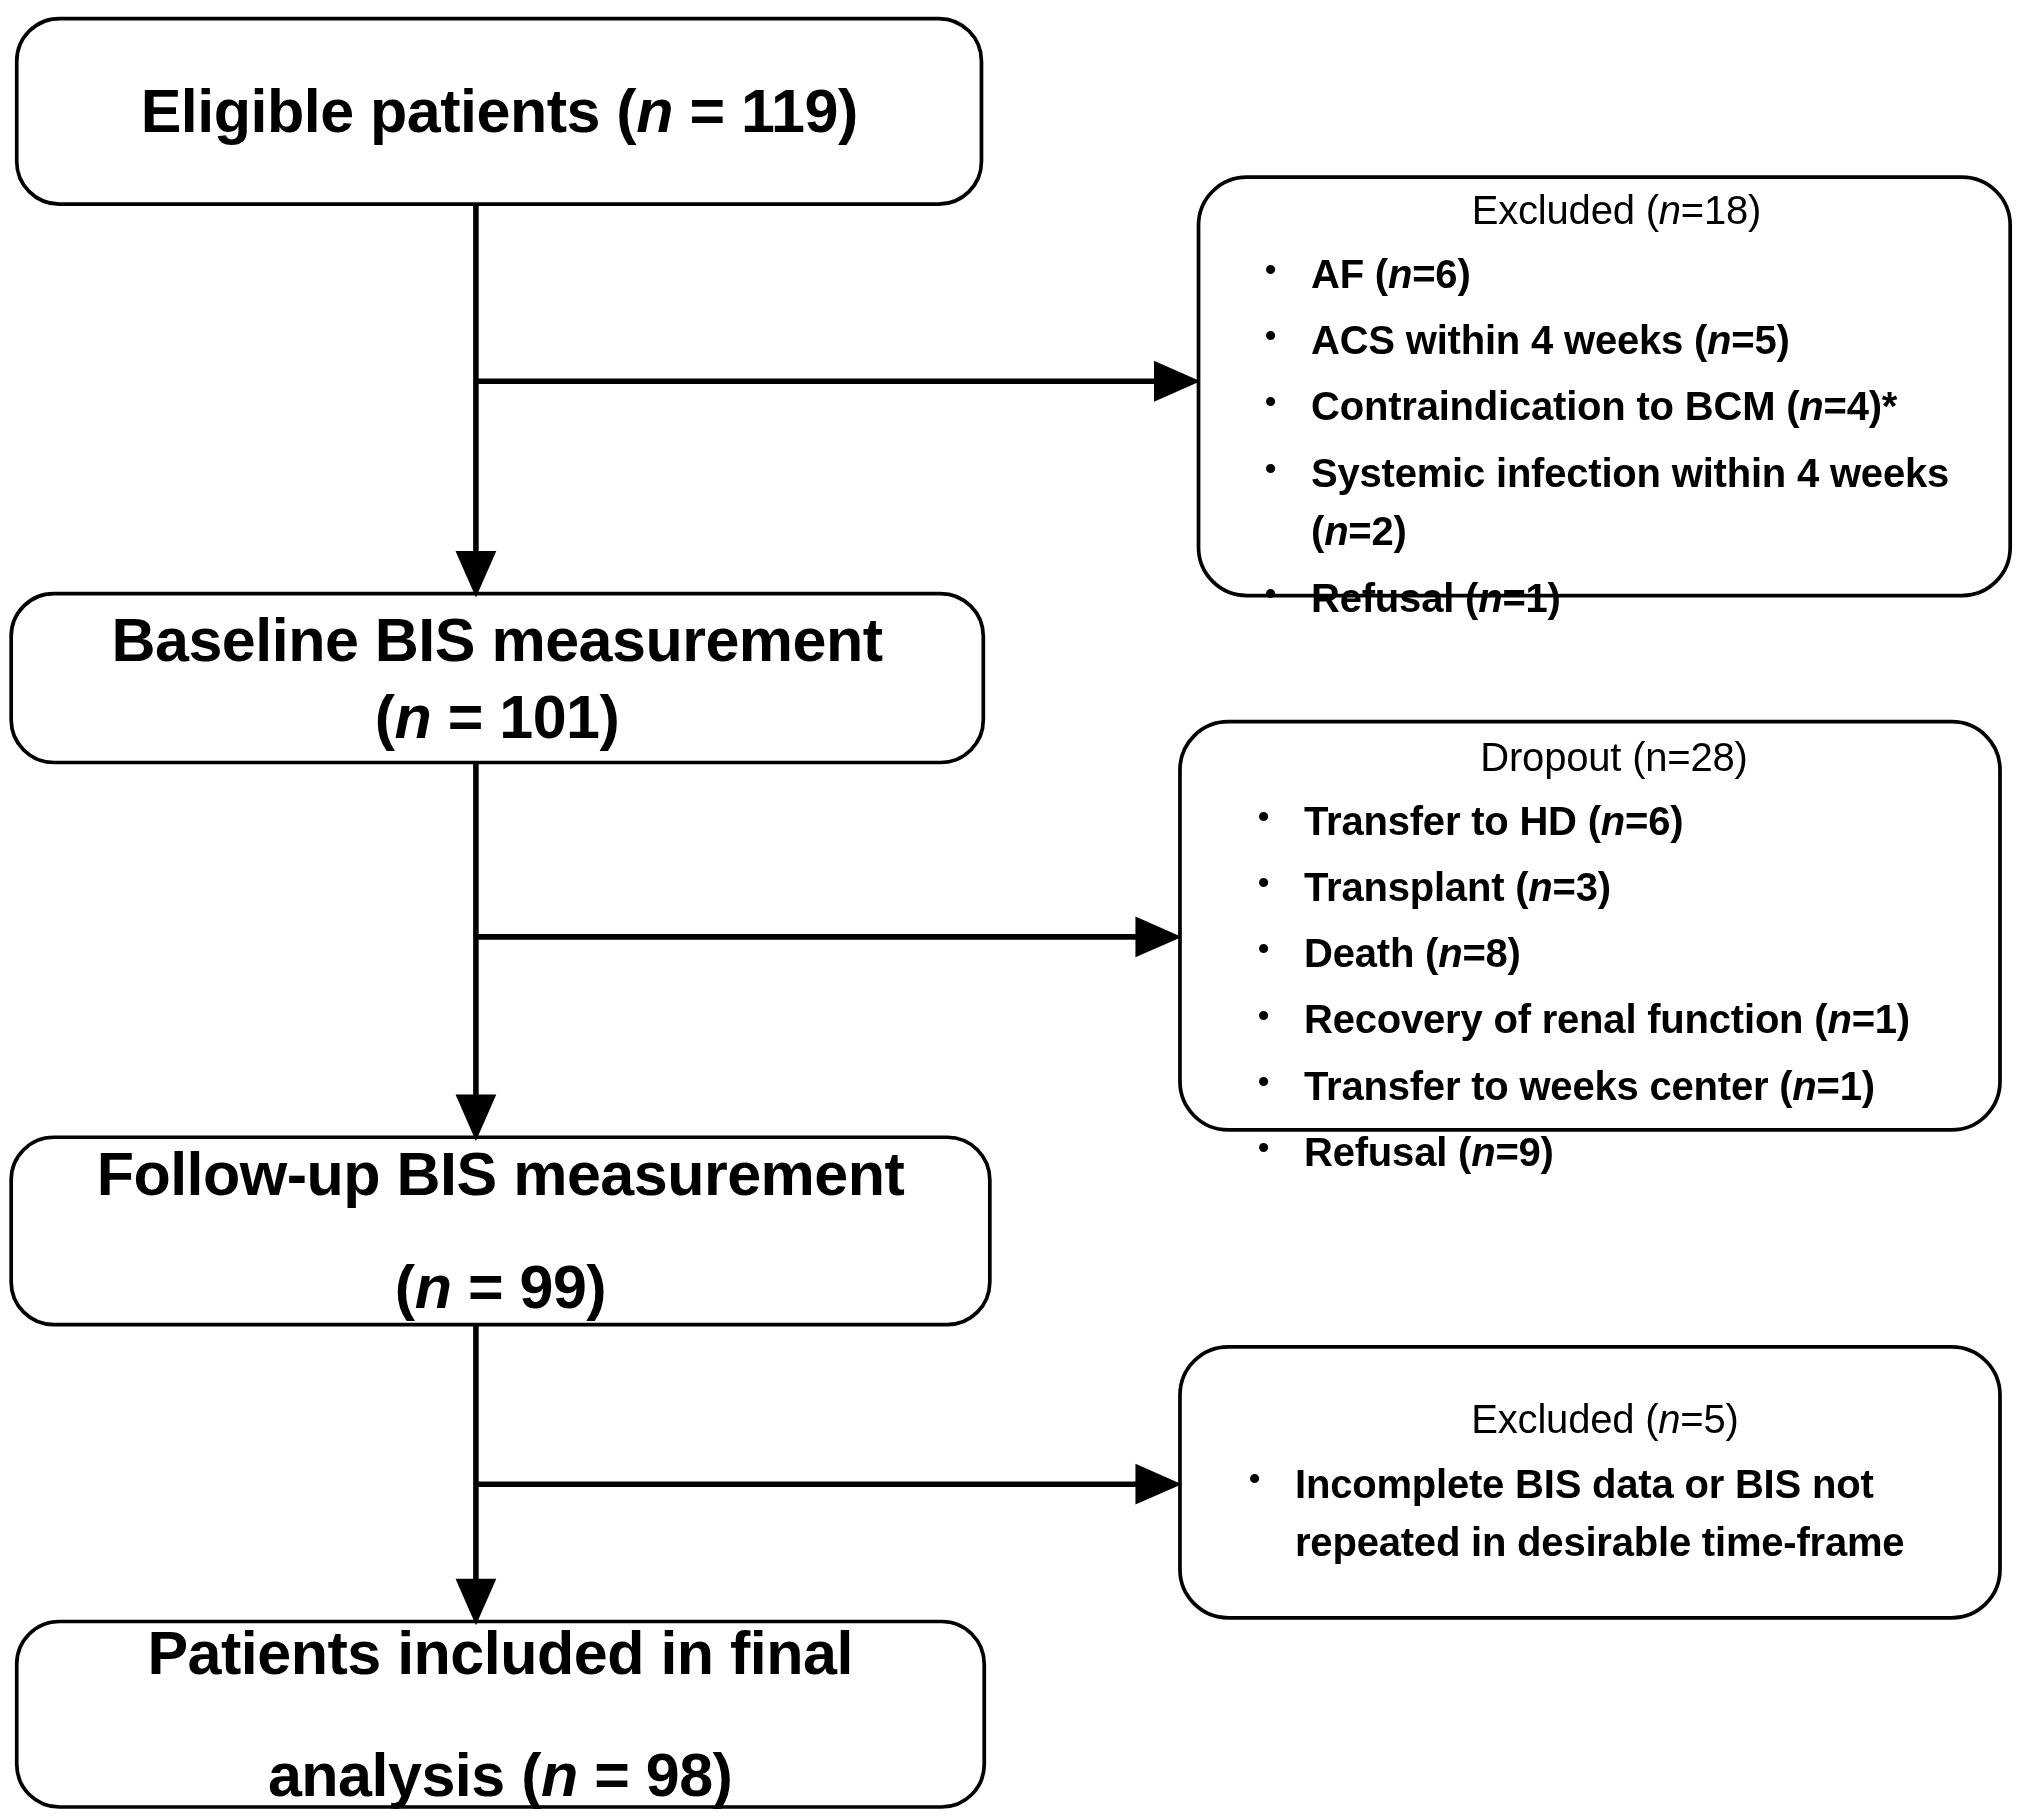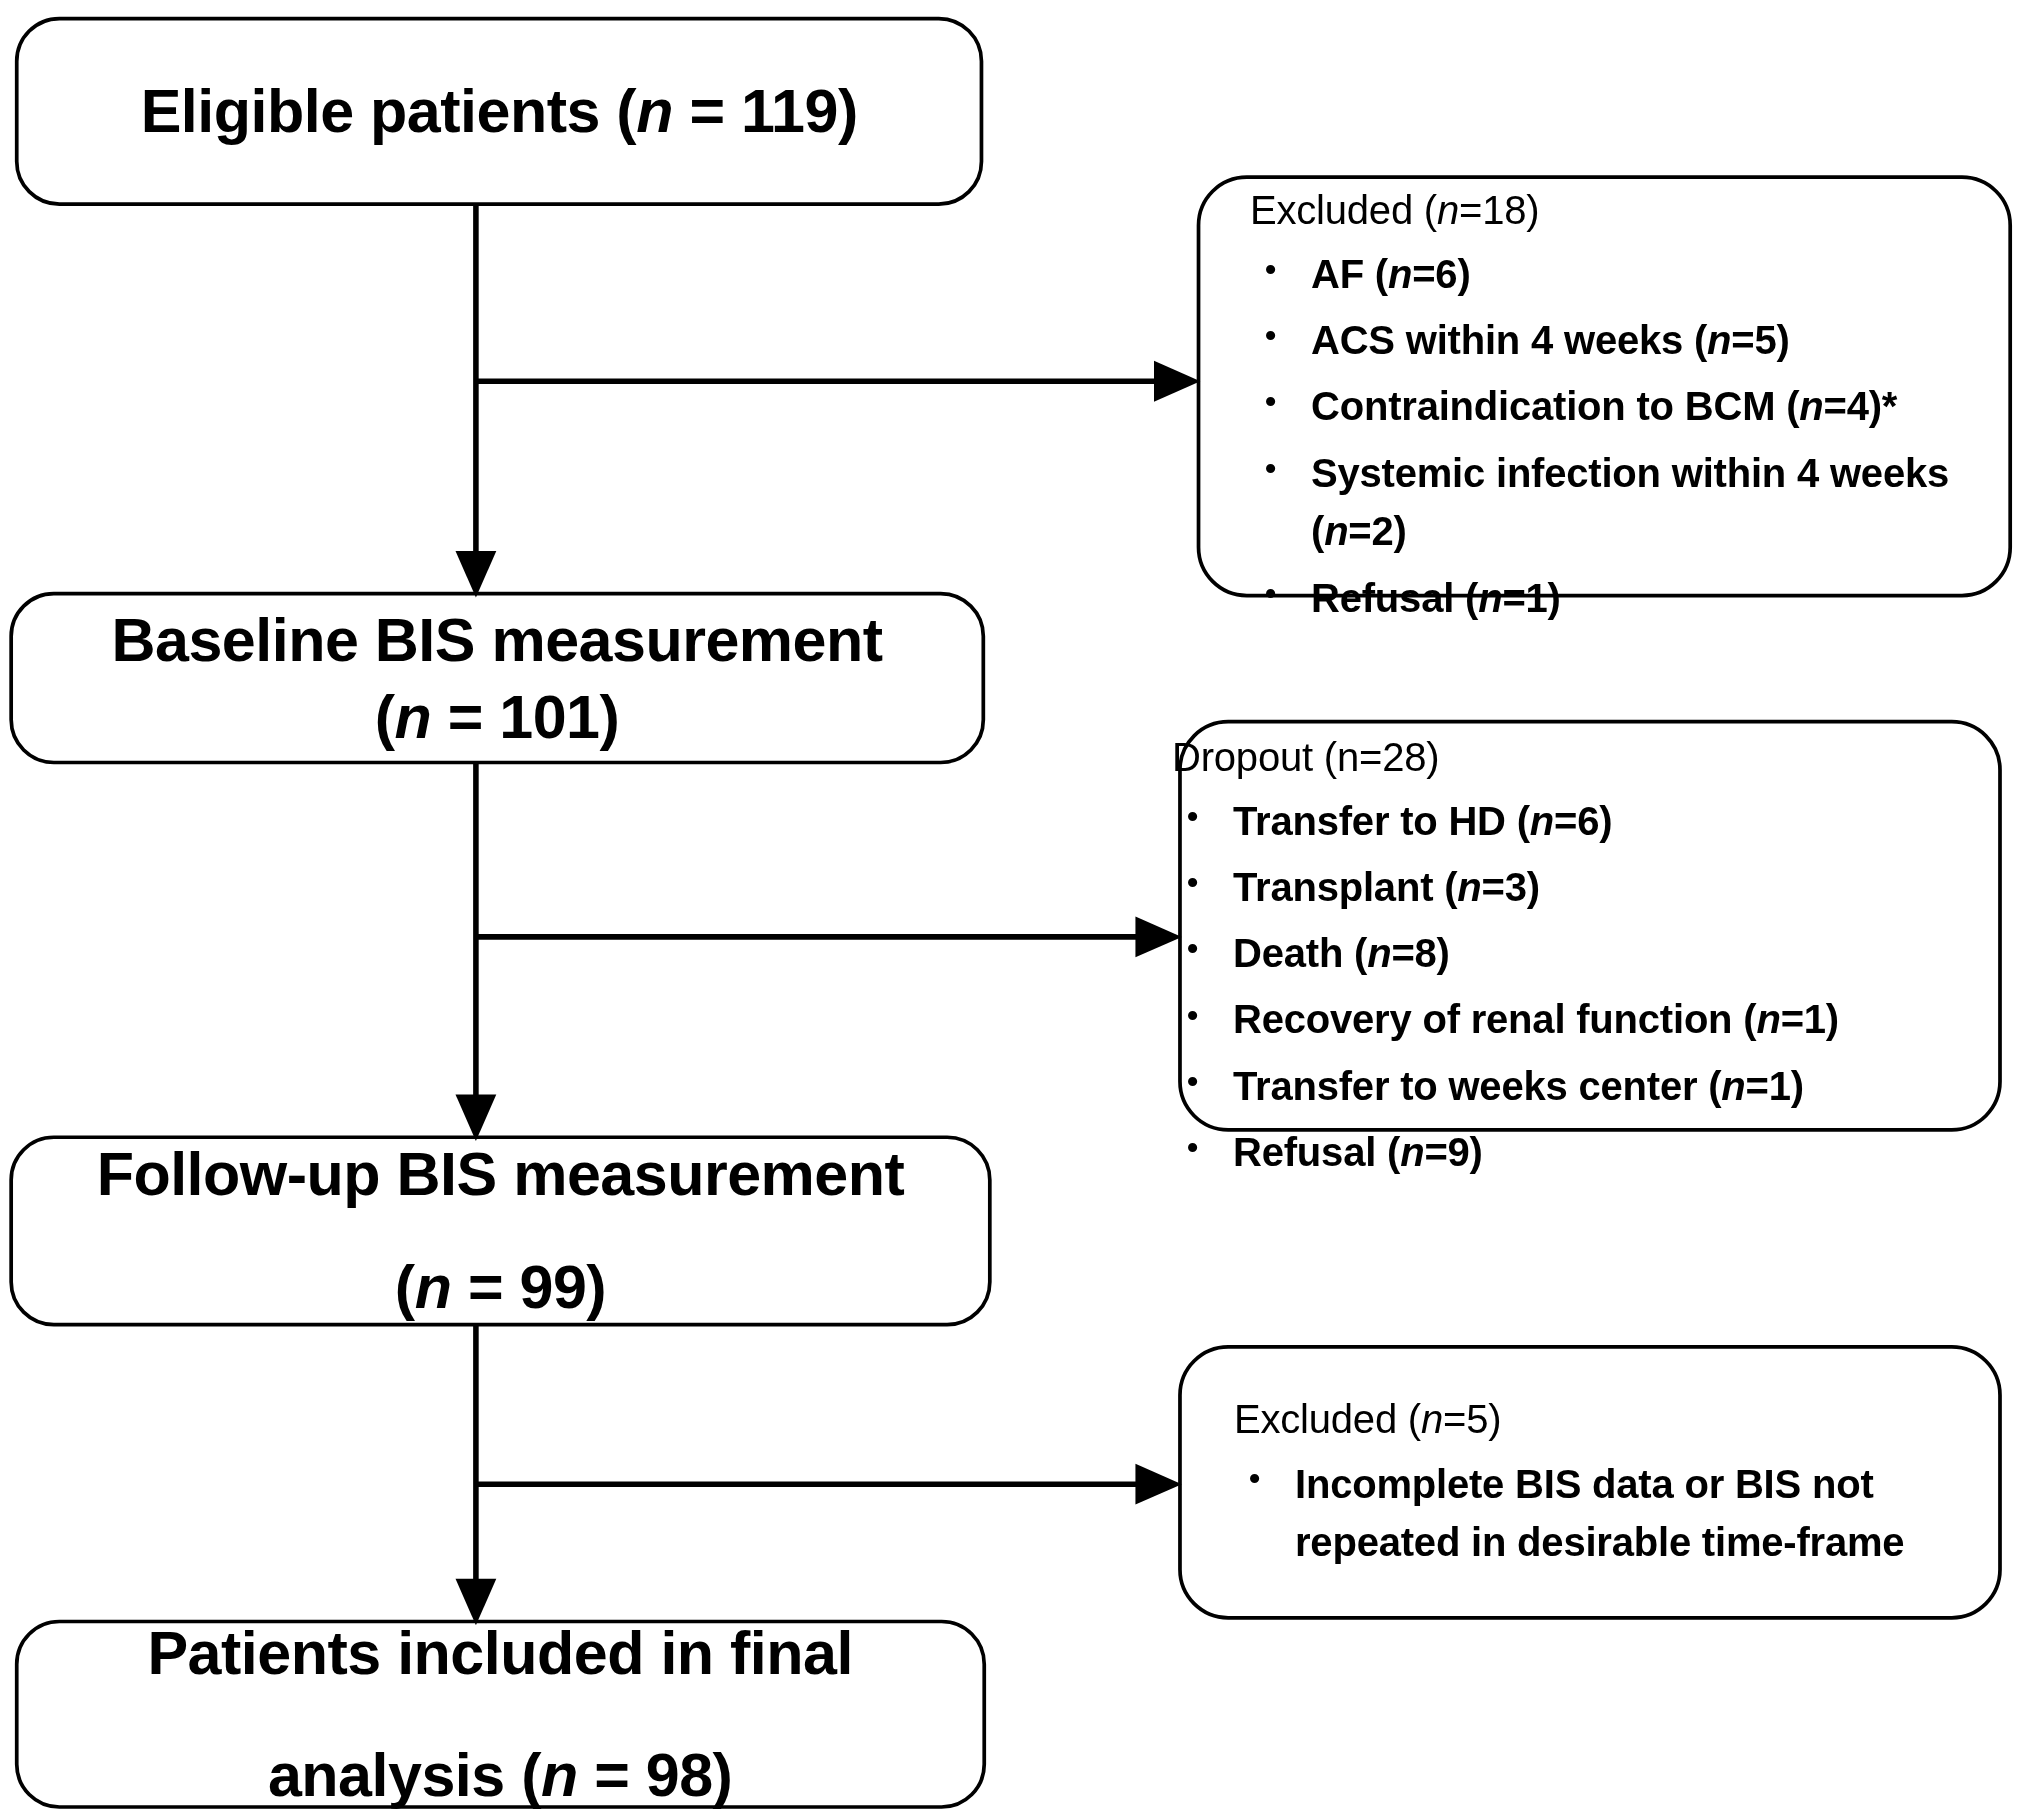--- a/index.html
+++ b/index.html
@@ -62,20 +62,21 @@
     position: absolute;
     box-sizing: border-box;
     color: #000000;
     font-size: 40px;
     line-height: 1.42;
     letter-spacing: -0.2px;
   }
   .side-title {
     display: block;
     margin-bottom: 7.4px;
+    text-align: center;
   }
   .bullet-list {
     list-style: none;
     margin: 0;
     padding: 0;
     font-weight: bold;
   }
   .bullet-list li {
     position: relative;
     padding-left: 61px;
@@ -150,21 +151,21 @@
     <span class="side-title"><span>Excluded (</span><i class="nvar">n</i><span>=18)</span></span>
     <ul class="bullet-list">
       <li><span>AF (</span><i class="nvar">n</i><span>=6)</span></li>
       <li><span>ACS within 4 weeks (</span><i class="nvar">n</i><span>=5)</span></li>
       <li><span>Contraindication to BCM (</span><i class="nvar">n</i><span>=4)*</span></li>
       <li class="wrap2"><span>Systemic infection within 4 weeks</span><br><span>(</span><i class="nvar">n</i><span>=2)</span></li>
       <li><span>Refusal (</span><i class="nvar">n</i><span>=1)</span></li>
     </ul>
   </div>
 
-  <div class="side-text" style="left:1172px; top:729px; width:742px;">
+  <div class="side-text" style="left:1243px; top:729px; width:742px;">
     <span class="side-title">Dropout (n=28)</span>
     <ul class="bullet-list">
       <li><span>Transfer to HD (</span><i class="nvar">n</i><span>=6)</span></li>
       <li><span>Transplant (</span><i class="nvar">n</i><span>=3)</span></li>
       <li><span>Death (</span><i class="nvar">n</i><span>=8)</span></li>
       <li><span>Recovery of renal function (</span><i class="nvar">n</i><span>=1)</span></li>
       <li><span>Transfer to weeks center (</span><i class="nvar">n</i><span>=1)</span></li>
       <li><span>Refusal  (</span><i class="nvar">n</i><span>=9)</span></li>
     </ul>
   </div>

